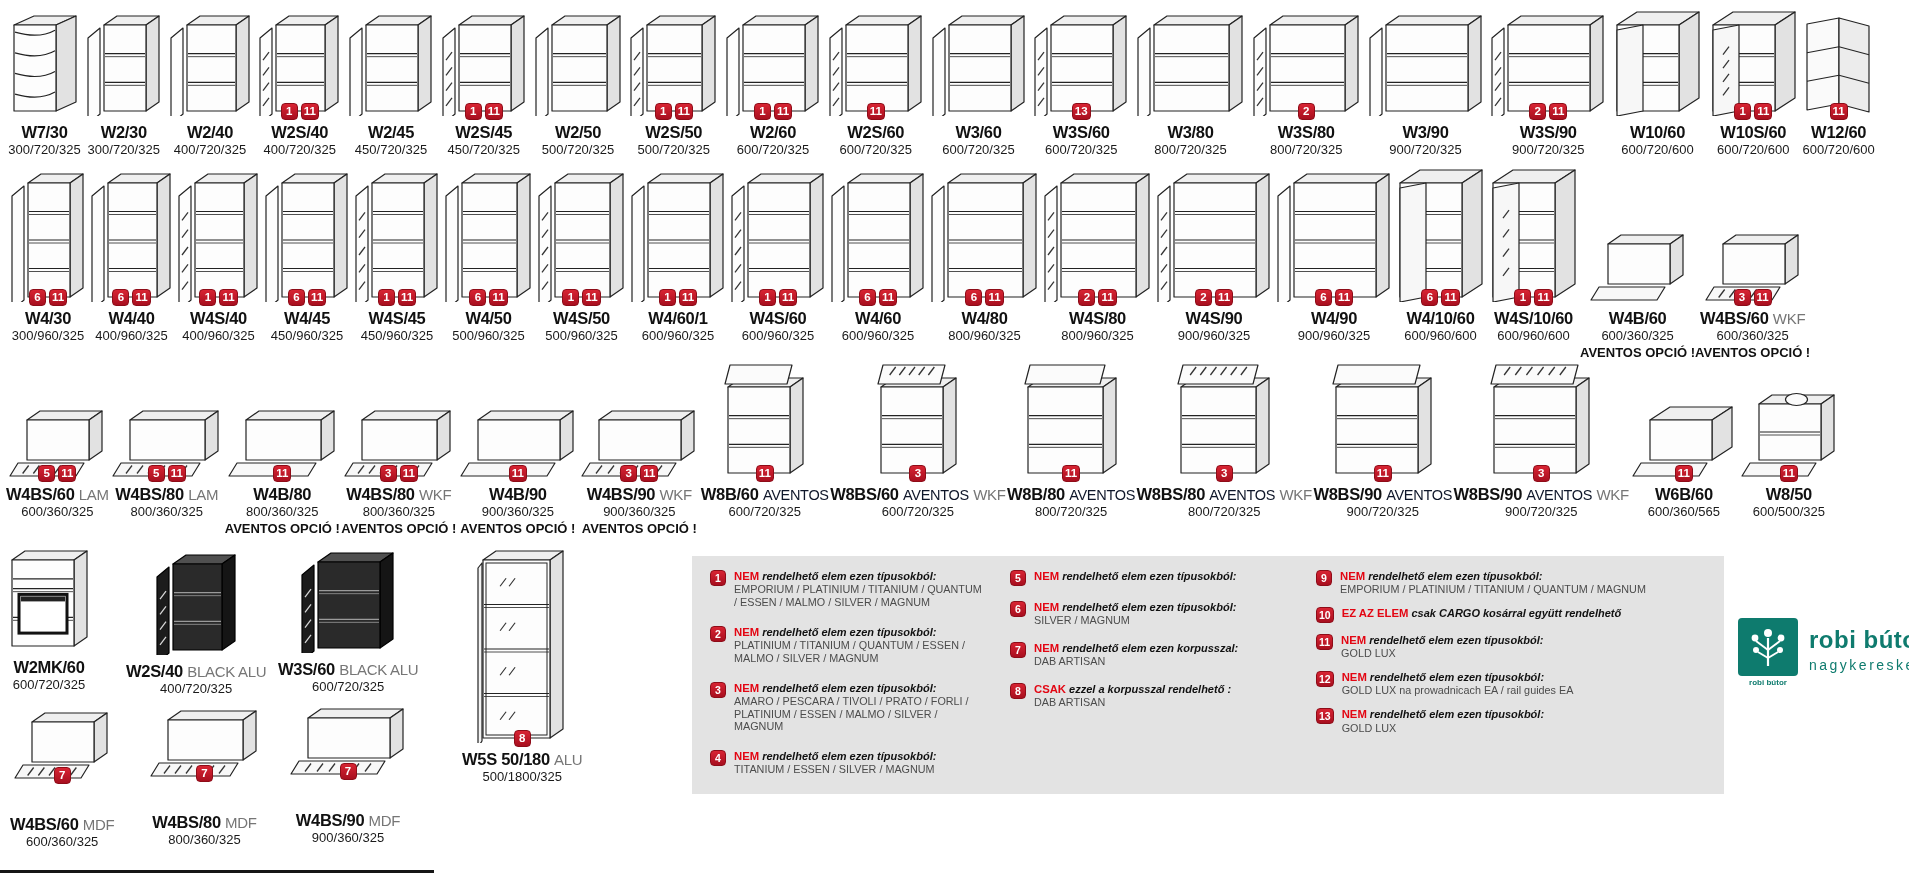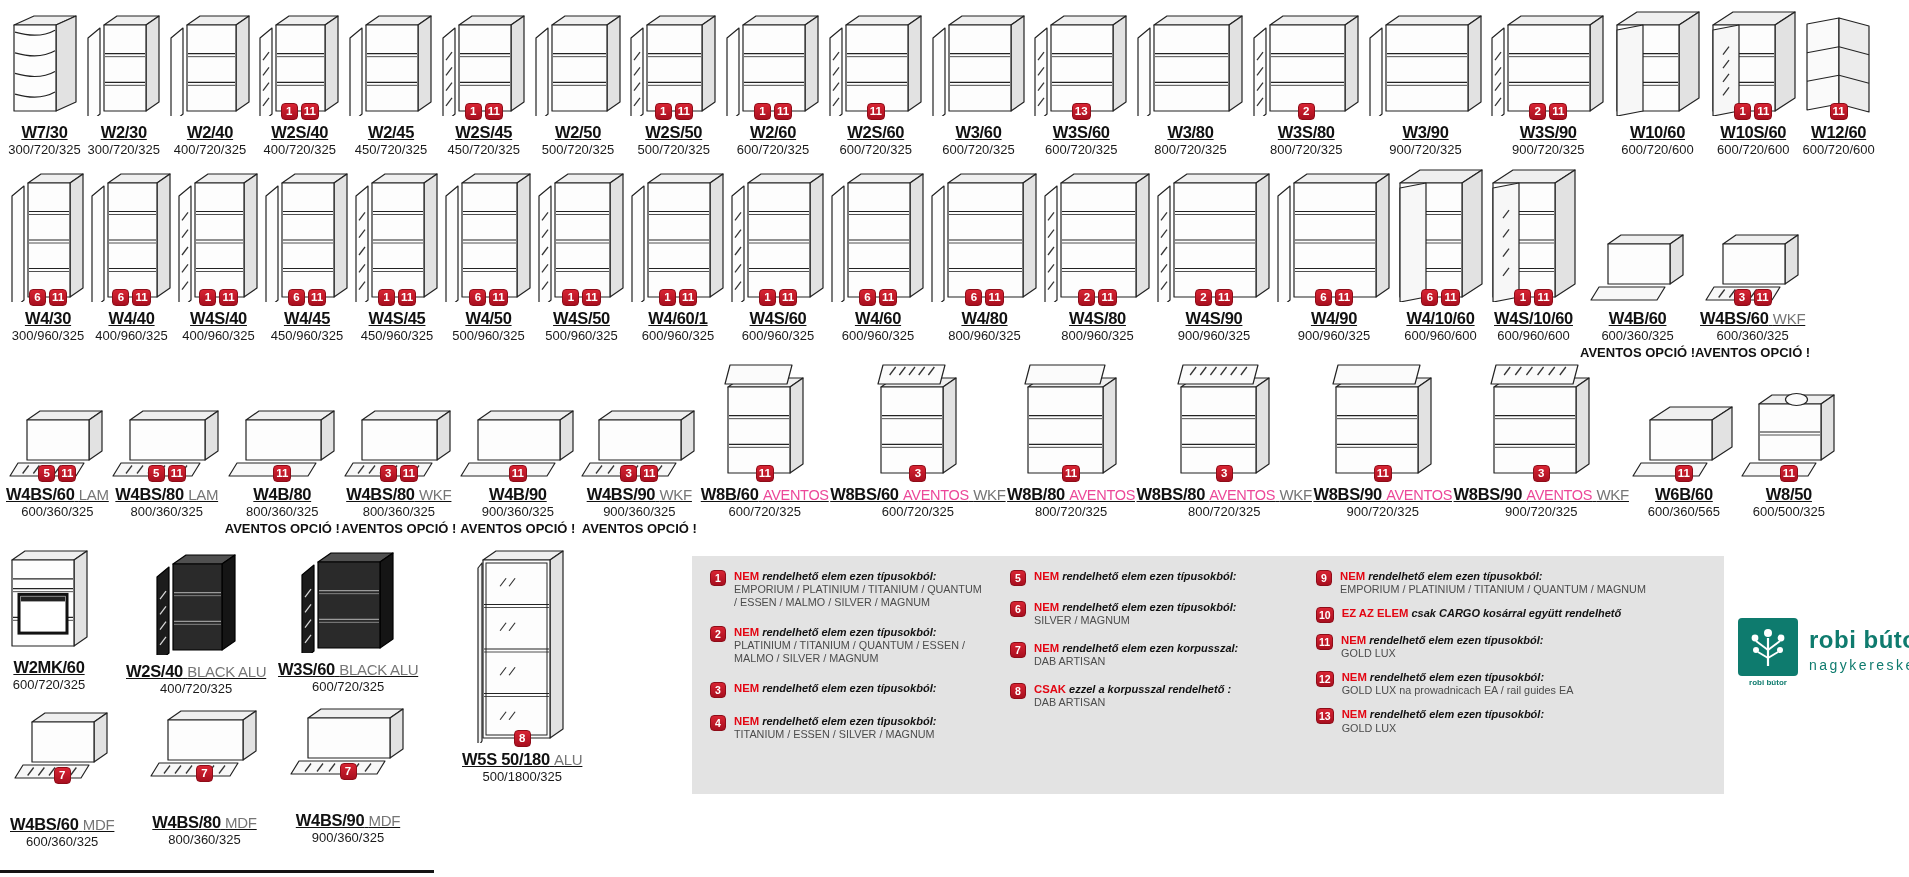--- a/index.html
+++ b/index.html
@@ -8,22 +8,22 @@
   .cab-row{position:absolute;display:flex;align-items:flex-end;justify-content:space-between;}
   #row1{top:4px;left:8px;right:34px;}
   #row2{top:168px;left:8px;right:110px;}
   #row3{top:362px;left:6px;right:70px;}
   .cab-cell{display:flex;flex-direction:column;align-items:center;}
   .cab-art{display:flex;align-items:flex-end;justify-content:center;}
   .badges{height:19px;margin-top:-13px;display:flex;gap:3px;position:relative;z-index:2;}
   .badge{min-width:17px;height:17px;padding:0 2px;border-radius:4px;box-sizing:border-box;
          background:linear-gradient(#d82433,#a80f1f);border:1px solid #8e0c18;color:#fff;
          font-weight:bold;font-size:11.5px;line-height:15px;display:flex;align-items:center;justify-content:center;}
-  .cab-name{font-size:16.5px;font-weight:bold;white-space:nowrap;letter-spacing:-0.3px;margin-top:1px;text-decoration:underline;}
-  .cab-name .tag{font-weight:normal;color:#ec4899;font-size:14.5px;}
+  .cab-name{font-size:16.5px;font-weight:bold;white-space:nowrap;letter-spacing:-0.3px;margin-top:1px;}
+  .cab-name .tag{font-weight:normal;color:#0f172a;font-size:14.5px;}
   .cab-name .sfx{font-weight:normal;color:#767676;font-size:15px;}
   .cab-dims{font-size:13px;margin-top:0px;color:#1a1a1a;}
   .cab-note{font-size:13px;font-weight:bold;margin-top:2px;white-space:nowrap;height:15px;}
   .abs{position:absolute;}
   #legend{position:absolute;left:692px;top:556px;width:1032px;height:238px;background:#e3e3e3;
           display:flex;gap:24px;padding:14px 18px;box-sizing:border-box;}
   .lcol{display:flex;flex-direction:column;}
   .lcol1{width:276px;gap:17px;}
   .lcol2{width:282px;gap:15px;}
   .lcol3{width:388px;gap:11px;}
@@ -1332,21 +1332,21 @@
         <div class="lrow">
           <span class="lbadge">1</span>
           <span class="ltext"><span class="lead">NEM</span><span class="lhead"> rendelhető elem ezen típusokból:</span><span class="llist">EMPORIUM / PLATINIUM / TITANIUM / QUANTUM / ESSEN / MALMO / SILVER / MAGNUM</span></span>
         </div>
         <div class="lrow">
           <span class="lbadge">2</span>
           <span class="ltext"><span class="lead">NEM</span><span class="lhead"> rendelhető elem ezen típusokból:</span><span class="llist">PLATINIUM / TITANIUM / QUANTUM / ESSEN / MALMO / SILVER / MAGNUM</span></span>
         </div>
         <div class="lrow">
           <span class="lbadge">3</span>
-          <span class="ltext"><span class="lead">NEM</span><span class="lhead"> rendelhető elem ezen típusokból:</span></span>
+          <span class="ltext"><span class="lead">NEM</span><span class="lhead"> rendelhető elem ezen típusokból:</span><span class="llist">AMARO / PESCARA / TIVOLI / PRATO / FORLI / PLATINIUM / ESSEN / MALMO / SILVER / MAGNUM</span></span>
         </div>
         <div class="lrow">
           <span class="lbadge">4</span>
           <span class="ltext"><span class="lead">NEM</span><span class="lhead"> rendelhető elem ezen típusokból:</span><span class="llist">TITANIUM / ESSEN / SILVER / MAGNUM</span></span>
         </div>
       </div>
     <div class="lcol lcol2">
         <div class="lrow">
           <span class="lbadge">5</span>
           <span class="ltext"><span class="lead">NEM</span><span class="lhead"> rendelhető elem ezen típusokból:</span></span>

